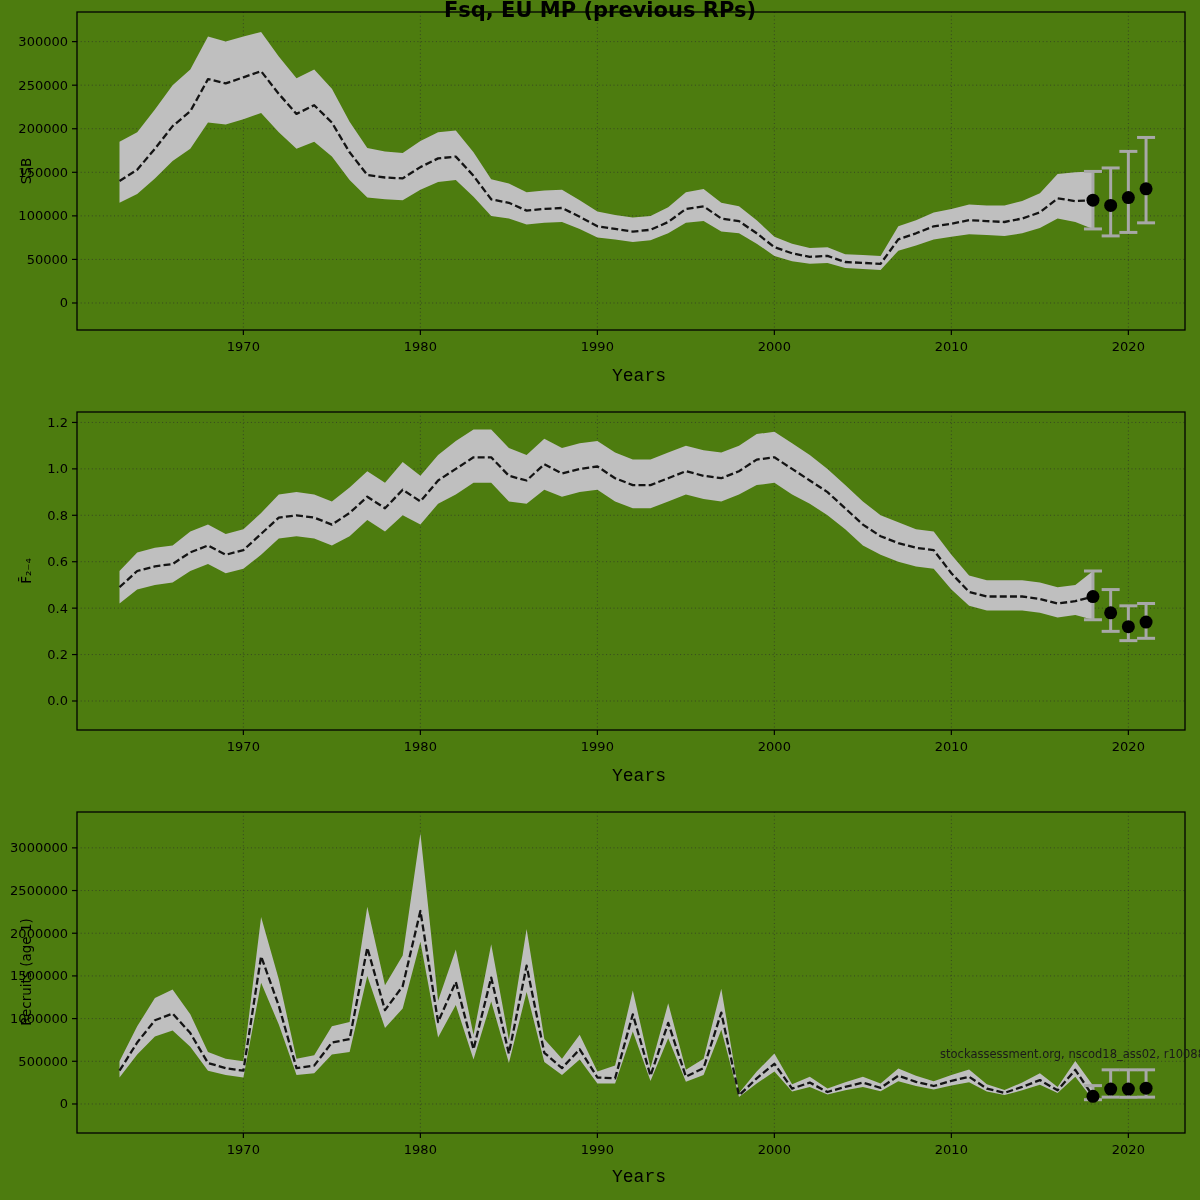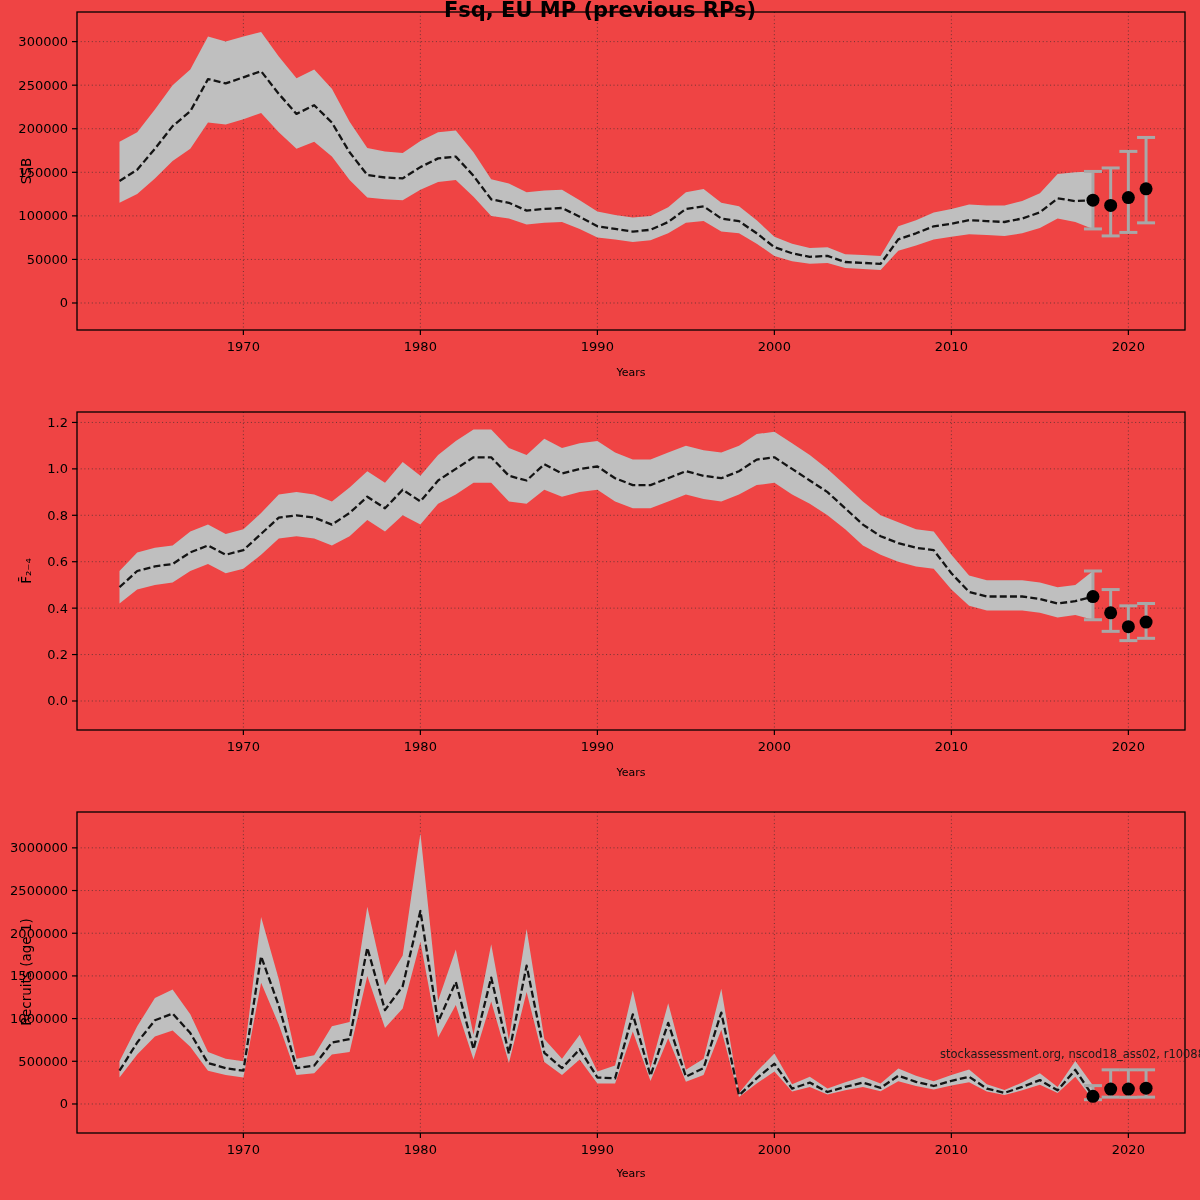--- a/index.html
+++ b/index.html
@@ -1,23 +1,23 @@
 <!DOCTYPE html>
 <html><head>
 <meta charset="utf-8">
 <style>
   html,body{margin:0;padding:0;background:#fff;}
-  .fig{position:relative;width:1200px;height:1200px;background:#ef4444;overflow:hidden;
+  .fig{position:relative;width:1200px;height:1200px;background:#4d7c0f;overflow:hidden;
        font-family:"DejaVu Sans",sans-serif;color:#000;}
   .fig-title{position:absolute;top:-2px;left:0;width:1200px;text-align:center;
        font-size:21px;font-weight:bold;letter-spacing:0px;}
   #plots{position:absolute;top:0;left:0;}
   .ylabel{position:absolute;transform:translate(-50%,-50%) rotate(-90deg);
        font-size:13.5px;white-space:nowrap;}
-  .xlabel{position:absolute;left:77px;width:1108px;text-align:center;font-size:11px;}
+  .xlabel{position:absolute;left:85px;width:1108px;text-align:center;font-size:18px;font-family:Liberation Mono, monospace;}
   .watermark{position:absolute;top:1047px;right:-5px;font-size:11.5px;color:#1a1a1a;white-space:nowrap;}
   .grid{stroke:#2b2b2b;stroke-width:1;stroke-dasharray:1 2.7;opacity:.65;}
   .band{fill:#bfbfbf;stroke:none;}
   .est{fill:none;stroke:#141414;stroke-width:2.3;stroke-dasharray:7 3.2;stroke-linejoin:round;}
   .spine{fill:none;stroke:#000;stroke-width:1.3;}
   .tick{stroke:#000;stroke-width:1.2;}
   .ticklabel{font:13px "DejaVu Sans",sans-serif;fill:#000;}
   .err{stroke:#a8a8a8;stroke-width:3;}
   .dot{fill:#000;stroke:none;}
 </style>

